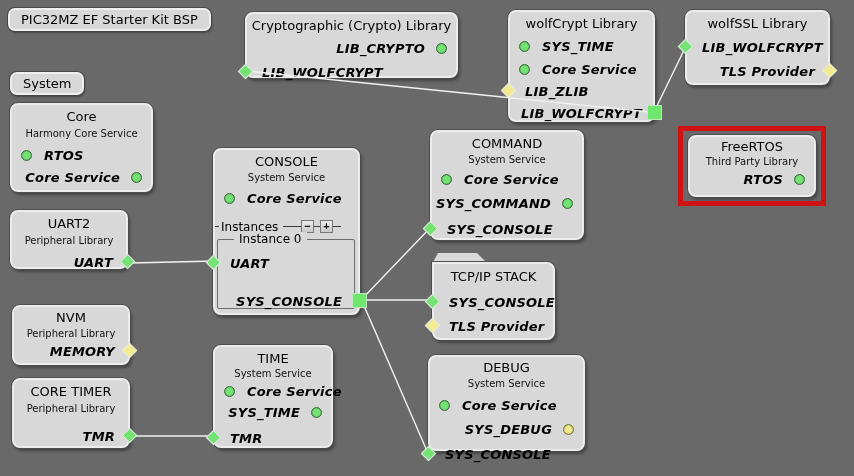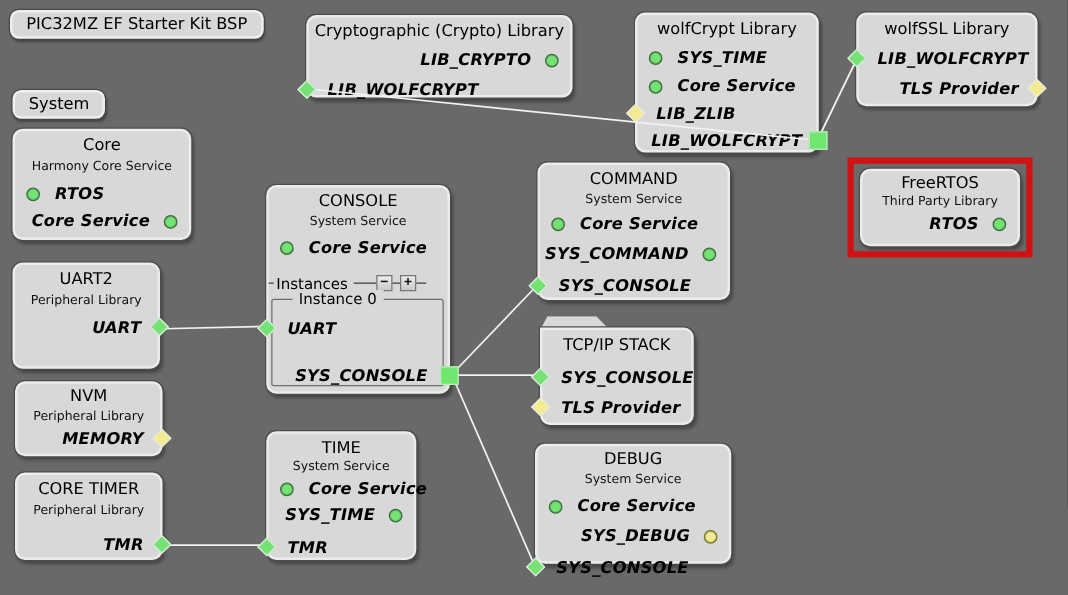--- a/index.html
+++ b/index.html
@@ -84,21 +84,21 @@
     <div class="row l" style="top:40px;">
         <span class="mc"></span>
         <span class="plabel">RTOS</span>
       </div>
     <div class="row r" style="top:62px;">
         <span class="plabel">Core Service</span>
         <span class="mc"></span>
       </div>
   </div>
 
-  <div class="block" style="left:10px;top:210px;width:118px;height:85px;">
+  <div class="block" style="left:10px;top:210px;width:118px;height:59px;">
     <div class="b-title" style="top:4px;">UART2</div>
     <div class="b-sub" style="top:22px;">Peripheral Library</div>
     <div class="row rd" style="top:40px;">
         <span class="plabel">UART</span>
         <span class="md right"></span>
       </div>
   </div>
 
   <div class="block" style="left:12px;top:305px;width:118px;height:60px;padding-left:20px;">
     <div class="b-title" style="top:3px;">NVM</div>

